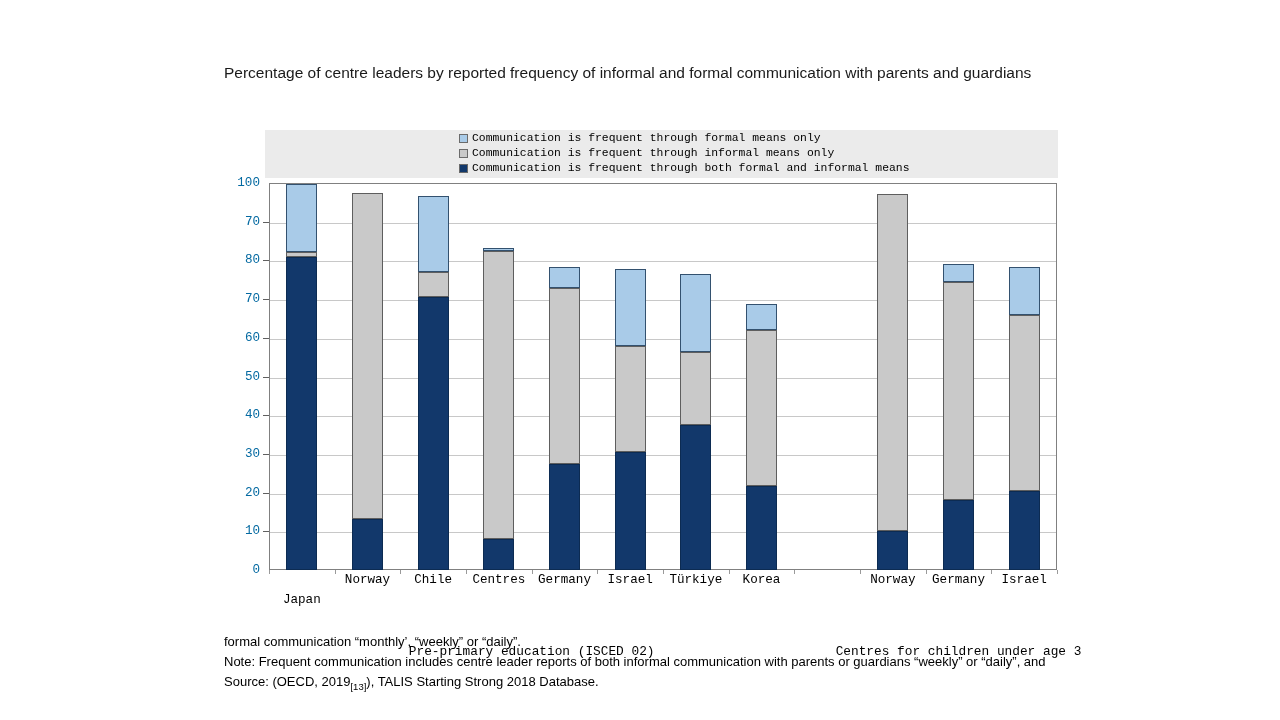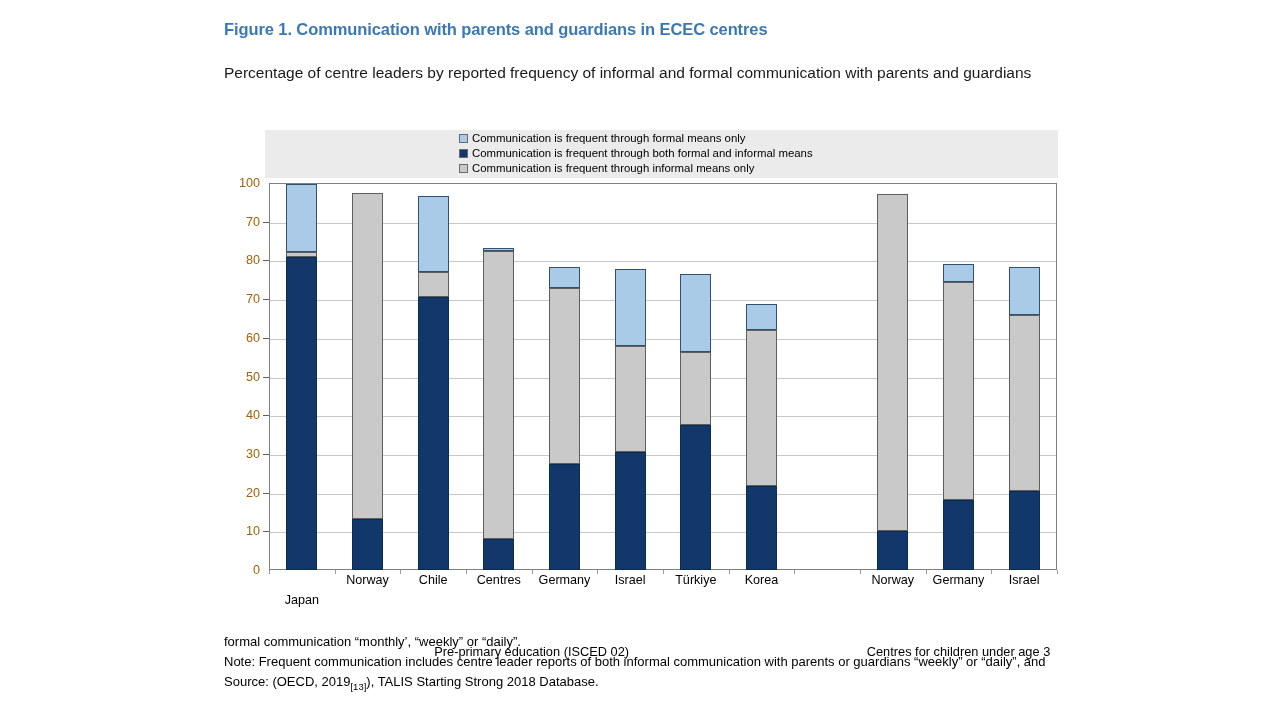--- a/index.html
+++ b/index.html
@@ -47,20 +47,21 @@
     line-height: 1.45;
   }
 
   
   .chart-area {
     position: absolute;
     left: 224px;
     top: 128px;
     width: 836px;
     height: 490px;
+    font-family: Liberation Mono, monospace;
   }
 
   
   .legend-band {
     position: absolute;
     left: 41px;
     top: 2px;
     width: 793px;
     height: 48px;
     background: #ebebeb;
@@ -123,21 +124,21 @@
     position: absolute;
     left: 0px;
     top: 55px;
     width: 45px;
     height: 387px;
   }
   .y-label {
     position: absolute;
     right: 9px;
     font-size: 12.6px;
-    color: #a16207;
+    color: #0369a1;
     transform: translateY(-50%);
     text-align: right;
     white-space: nowrap;
   }
   .y-tick {
     position: absolute;
     right: 0px;
     width: 6px;
     height: 1px;
     background: #606060;
@@ -222,39 +223,38 @@
   .sub-ref {
     font-size: 9.5px;
     vertical-align: sub;
   }
 </style>
 </head>
 <body>
 
 <div id="figure-root">
 
-  <div class="fig-title">Figure 1. Communication with parents and guardians in ECEC centres</div>
   <div class="fig-subtitle">Percentage of centre leaders by reported frequency of informal and formal communication with parents and guardians</div>
 
   <div class="chart-area">
 
     <div class="legend-band"></div>
 
     <div class="legend-list">
       <div class="legend-row">
         <span class="legend-swatch sw-formal"></span>
         <span class="legend-label">Communication is frequent through formal means only</span>
       </div>
       <div class="legend-row">
+        <span class="legend-swatch sw-informal"></span>
+        <span class="legend-label">Communication is frequent through informal means only</span>
+      </div>
+      <div class="legend-row">
         <span class="legend-swatch sw-both"></span>
         <span class="legend-label">Communication is frequent through both formal and informal means</span>
-      </div>
-      <div class="legend-row">
-        <span class="legend-swatch sw-informal"></span>
-        <span class="legend-label">Communication is frequent through informal means only</span>
       </div>
     </div>
 
     <div class="y-axis" id="y-axis">
         <div class="y-label" style="top: 387px;">0</div>
         <div class="y-label" style="top: 348.3px;">10</div>
         <div class="y-tick" style="top: 348.3px;"></div>
         <div class="y-label" style="top: 309.6px;">20</div>
         <div class="y-tick" style="top: 309.6px;"></div>
         <div class="y-label" style="top: 270.9px;">30</div>

